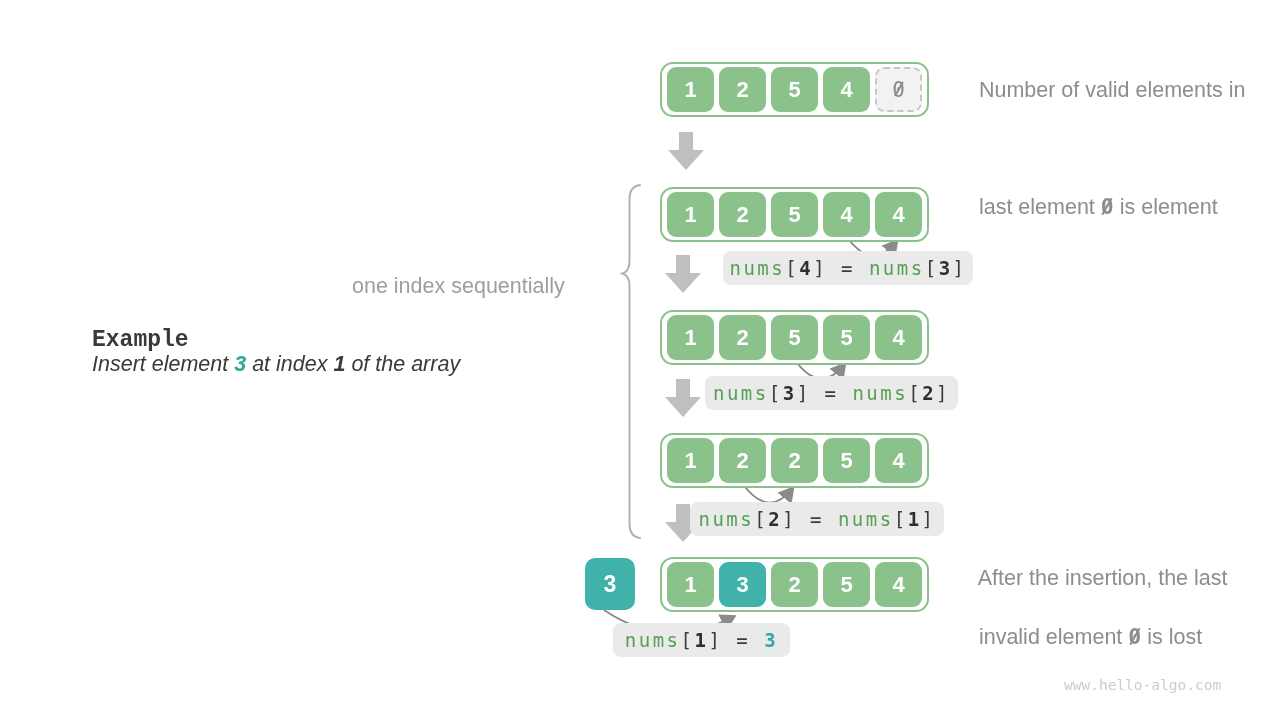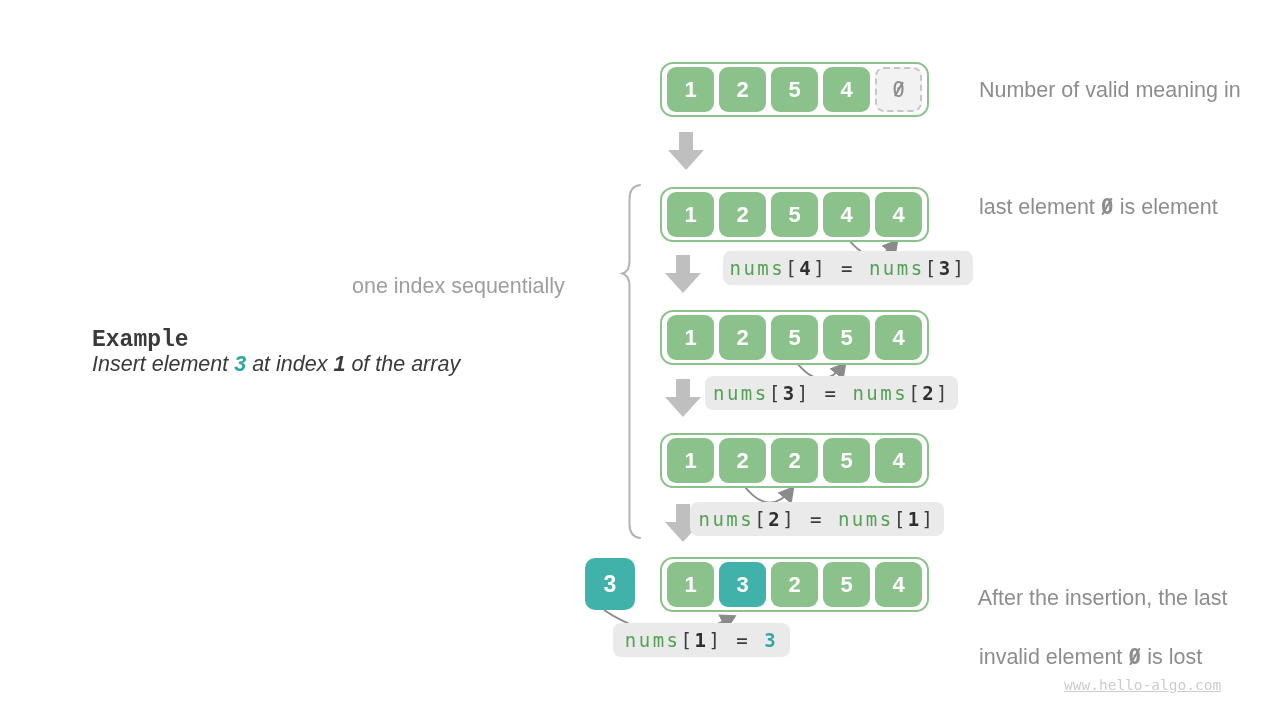--- a/index.html
+++ b/index.html
@@ -40,21 +40,21 @@
   .zslash{position:relative;display:inline-block;}
   .zslash::after{content:"";position:absolute;left:calc(50% - 1px);top:16%;height:66%;width:2px;
                  background:currentColor;transform:rotate(30deg);}
 
   
   .example-title{position:absolute;left:92px;top:327px;font-size:23px;font-weight:bold;color:#3a3a3a;font-family:Liberation Mono, monospace;}
   .example-body{position:absolute;left:92px;top:352px;font-size:21.5px;color:#3a3a3a;white-space:pre;font-style:italic;}
   .move-note{position:absolute;left:352px;top:243px;font-size:21.5px;line-height:29px;color:var(--gray-move);}
   .note{position:absolute;font-size:21.5px;line-height:29px;color:var(--gray-note);white-space:pre;}
   .watermark{position:absolute;left:1064px;top:677px;font-family:"DejaVu Sans Mono",monospace;
-             font-size:14.5px;color:var(--watermark);text-decoration:underline;}
+             font-size:14.5px;color:var(--watermark);}
 </style>
 </head>
 <body>
 
 <div id="canvas">
 
   <svg id="overlay" viewBox="0 0 1280 720" xmlns="http://www.w3.org/2000/svg">
     <defs>
       <marker id="ah" markerWidth="9" markerHeight="9" refX="6" refY="4.5" orient="auto">
         <path d="M0,0 L8,4.5 L0,9 z" fill="var(--arc)"></path>
@@ -121,23 +121,23 @@
     </div>
 
   <div class="free-cell">3</div>
 
   <div class="label-box" style="left:723px;top:251px;width:250px"><span class="seg-g">nums</span><span class="seg-d">[</span><span class="seg-b">4</span><span class="seg-d">]</span><span class="seg-d"> = </span><span class="seg-g">nums</span><span class="seg-d">[</span><span class="seg-b">3</span><span class="seg-d">]</span></div>
   <div class="label-box" style="left:705px;top:376px;width:253px"><span class="seg-g">nums</span><span class="seg-d">[</span><span class="seg-b">3</span><span class="seg-d">]</span><span class="seg-d"> = </span><span class="seg-g">nums</span><span class="seg-d">[</span><span class="seg-b">2</span><span class="seg-d">]</span></div>
   <div class="label-box" style="left:690px;top:502px;width:254px"><span class="seg-g">nums</span><span class="seg-d">[</span><span class="seg-b">2</span><span class="seg-d">]</span><span class="seg-d"> = </span><span class="seg-g">nums</span><span class="seg-d">[</span><span class="seg-b">1</span><span class="seg-d">]</span></div>
   <div class="label-box" style="left:613px;top:623px;width:177px"><span class="seg-g">nums</span><span class="seg-d">[</span><span class="seg-b">1</span><span class="seg-d">]</span><span class="seg-d"> = </span><span class="seg-tb">3</span></div>
 
   <div class="note" style="left:955px;top:47px">
-    <span>Number of valid meaning in</span><br>
+    <span>Number of valid elements in</span><br>
     <br>
     <span><span class="seg-p">last element </span><span class="seg-z">0</span><span class="seg-p"> is element</span></span>
   </div>
-  <div class="note" style="left:955px;top:555px">
+  <div class="note" style="left:955px;top:535px">
     <span>After the insertion, the last</span><br>
     <span><span class="seg-p">invalid element </span><span class="seg-z">0</span><span class="seg-p"> is lost</span></span>
   </div>
 
   <div class="watermark">www.hello-algo.com</div>
 </div>
 
 </body></html>

